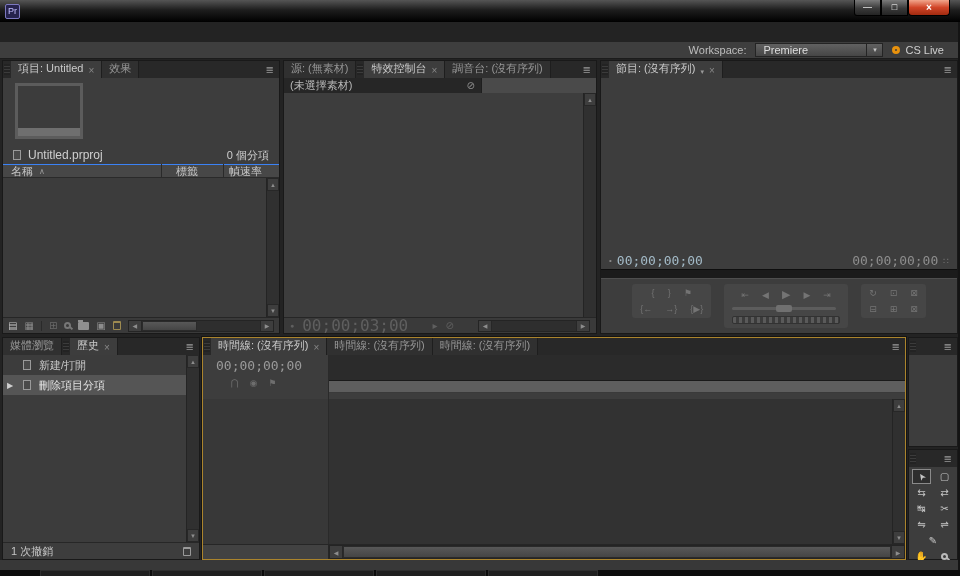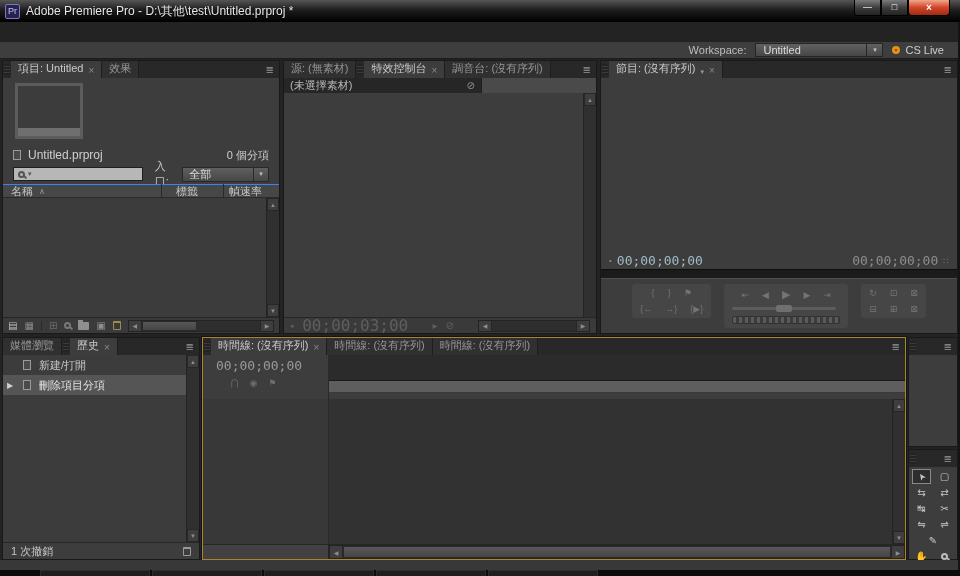--- a/index.html
+++ b/index.html
@@ -150,33 +150,32 @@
 .taskbar .tbseg{width:110px;height:100%;background:#1f1f1f;border:1px solid #2e2e2e;border-bottom:none}
 .redge{position:absolute;top:22px;right:0;width:2px;bottom:6px;background:#141414}
 </style>
 </head>
 <body>
 
 <div id="stage">
 
   <div class="titlebar">
     <div class="badge">Pr</div>
-    <div class="title-text">Adobe Premiere Pro - D:\其他\test\Untitled.prproj *</div>
     <div class="winbtns">
       <div class="wbtn min">—</div>
       <div class="wbtn max">□</div>
       <div class="wbtn close">×</div>
     </div>
   </div>
 
 
   <div class="wsbar">
     <span>Workspace:</span>
     <div class="ws-dd">
-      <span>Untitled</span>
+      <span>Premiere</span>
       <span class="arr">▾</span>
     </div>
     <div class="cslive">
       <span class="cs-ring"></span>
       <span>CS Live</span>
     </div>
   </div>
 
   <div id="project" class="panel">
     <div class="tabbar">
@@ -192,31 +191,20 @@
     </div>
     <div class="pv-zone">
       <div class="pv-box">
           <div class="pv-thumb"></div>
         </div>
     </div>
     <div class="file-row">
       <span class="doc"></span>
       <span>Untitled.prproj</span>
       <span class="cnt">0 個分項</span>
-    </div>
-    <div class="search-row">
-      <div class="search-box">
-        <span class="mag"></span>
-        <span style="color:#555;font-size:7px">▾</span>
-      </div>
-      <span style="margin-left:12px">入口:</span>
-      <div class="entry-dd">
-        <span>全部</span>
-        <span class="arr">▾</span>
-      </div>
     </div>
     <div class="cols-row">
       <div class="c1">
         <span>名稱</span>
         <span style="font-size:8px;color:#9a9a9a">∧</span>
       </div>
       <div class="c2">標籤</div>
       <div class="c3">幀速率</div>
     </div>
     <div class="list-area">

